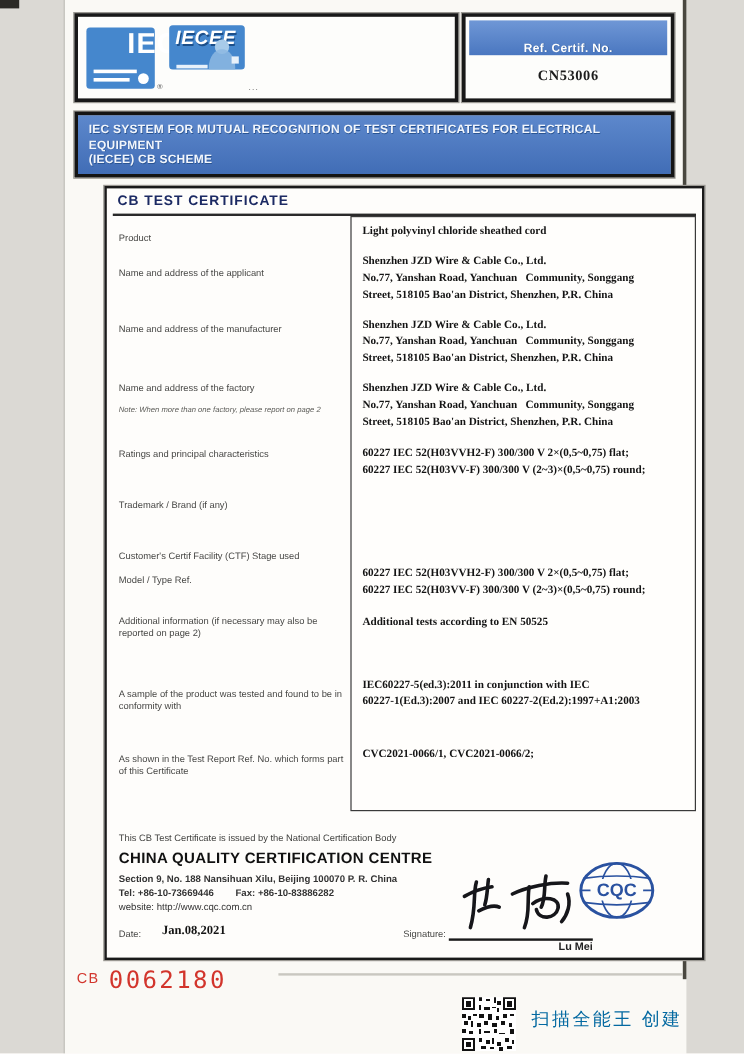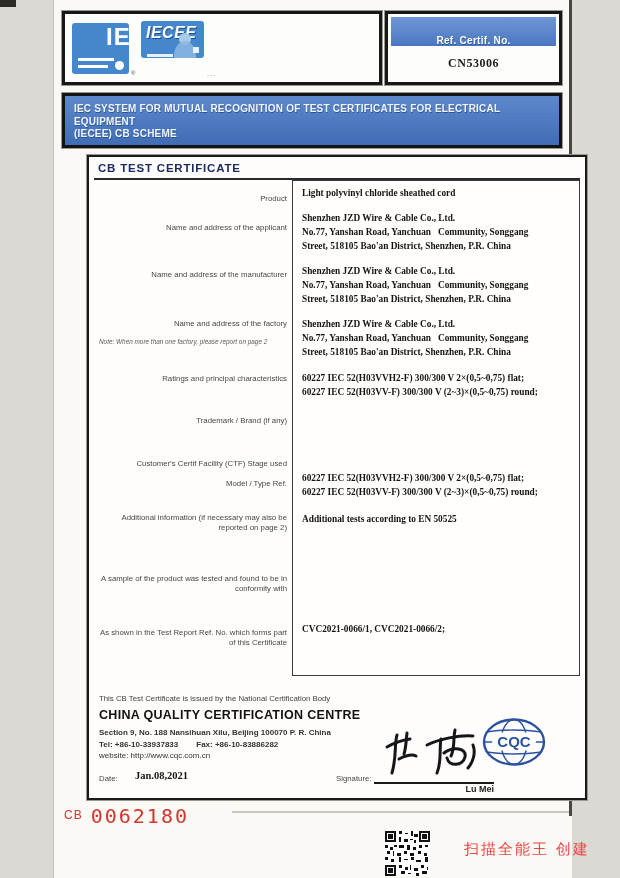--- a/index.html
+++ b/index.html
@@ -41,21 +41,21 @@
   .ref-value { position:absolute; left:0; top:42px; width:100%; text-align:center; font-family:"Liberation Serif", serif; font-weight:bold; font-size:12px; color:#1c1c1c; letter-spacing:0.5px; }
 
   .banner { position:absolute; left:62px; top:93px; width:500px; height:55px; background:linear-gradient(#5d88cc,#416db6); border:3px solid #141414; box-shadow:0 0 0 1px #9a9892; padding:7px 9px; }
   .banner div { color:#f2f6fc; font-weight:bold; font-size:10px; line-height:12.5px; letter-spacing:0.2px; text-shadow:0.5px 0.5px 0 #2a5492; }
 
   
   .main-box { position:absolute; left:62px; top:155px; width:500px; height:645px; background:#fefdfb; border:2.5px solid #1a1a1a; box-shadow:0 0 0 1px #9a9892;margin-left:25px; }
   .cert-title { position:absolute; left:9px; top:5px; color:#1c2a63; font-weight:bold; font-size:11.5px; letter-spacing:0.8px; }
   .title-rule { position:absolute; left:5px; top:21px; width:486px; height:2px; background:#2a2a2a; }
 
-  .flabel { position:absolute; left:10px; width:188px; color:#474745; font-size:7.8px; line-height:9.8px;text-align:right; }
+  .flabel { position:absolute; left:10px; width:188px; color:#474745; font-size:7.8px; line-height:9.8px; }
   .fnote  { position:absolute; left:10px; width:210px; color:#5c5c58; font-size:6.4px; font-style:italic; }
 
   .value-box { position:absolute; left:203px; top:23px; width:288px; height:496px; background:#fffefc; border:1.5px solid #3a3a3a; }
   .vblock { position:absolute; left:9px; right:4px; font-family:"Liberation Serif", serif; font-weight:bold; font-size:9.3px; color:#141414; }
   .vline { white-space:pre; line-height:14px; }
 
   .issued-note { position:absolute; left:10px; top:537px; font-size:7.8px; color:#3f3f3d; }
   .issuer-name { position:absolute; left:10px; top:551px; font-size:12.5px; font-weight:bold; color:#111; letter-spacing:0.3px;text-align:center; }
   .issuer-line { position:absolute; left:10px; font-size:8px; color:#333; font-weight:bold; }
   .telfax span { margin-right:18px; }
@@ -65,21 +65,21 @@
   .sig-line { position:absolute; left:285px; top:625px; width:120px; border-top:2px solid #1a1a1a; }
   .sig-name { position:absolute; left:285px; top:627px; width:120px; text-align:right; font-size:9px; font-weight:bold; color:#222; }
   .sig-scribble { position:absolute; left:292px; top:566px; }
   .cqc-logo { position:absolute; left:392px; top:560px; }
 
   
   .cb-stamp { position:absolute; left:64px; top:804px; color:#d2352c; }
   .cb-prefix { font-family:Liberation Sans, sans-serif; font-size:12px; letter-spacing:1px; vertical-align:4px; }
   .cb-number { font-family:"DejaVu Sans Mono", monospace; font-size:20px; letter-spacing:2px; margin-left:8px; }
   .qr { position:absolute; left:385px; top:831px; width:45px; height:45px; }
-  .scanner-text { position:absolute; left:464px; top:840px; font-size:15px; color:#ef4444; letter-spacing:2px; font-family:"DejaVu Sans", sans-serif; }
+  .scanner-text { position:absolute; left:443px; top:840px; font-size:15px; color:#0369a1; letter-spacing:2px; font-family:"DejaVu Sans", sans-serif; }
 </style>
 </head>
 <body>
 
 <div class="margin-left"></div>
 <div class="margin-right"></div>
 <div class="scan-edge-line"></div>
 <div class="scan-corner"></div>
 <div class="scan-streak"></div>
 
@@ -155,30 +155,34 @@
       <div class="vline">60227 IEC 52(H03VVH2-F) 300/300 V 2×(0,5~0,75) flat;</div>
       <div class="vline">60227 IEC 52(H03VV-F) 300/300 V (2~3)×(0,5~0,75) round;</div>
     </div>
     <div class="vblock" style="top:290px">
       <div class="vline">60227 IEC 52(H03VVH2-F) 300/300 V 2×(0,5~0,75) flat;</div>
       <div class="vline">60227 IEC 52(H03VV-F) 300/300 V (2~3)×(0,5~0,75) round;</div>
     </div>
     <div class="vblock" style="top:331px">
       <div class="vline">Additional tests according to EN 50525</div>
     </div>
+    <div class="vblock" style="top:383px">
+      <div class="vline">IEC60227-5(ed.3):2011 in conjunction with IEC</div>
+      <div class="vline">60227-1(Ed.3):2007 and IEC 60227-2(Ed.2):1997+A1:2003</div>
+    </div>
     <div class="vblock" style="top:441px">
       <div class="vline">CVC2021-0066/1, CVC2021-0066/2;</div>
     </div>
   </div>
 
   <div class="issued-note">This CB Test Certificate is issued by the National Certification Body</div>
   <div class="issuer-name">CHINA QUALITY CERTIFICATION CENTRE</div>
   <div class="issuer-line" style="top:571px">Section 9, No. 188 Nansihuan Xilu, Beijing 100070 P. R. China</div>
   <div class="issuer-line telfax" style="top:583px">
-    <span>Tel: +86-10-33937833</span><span>Fax: +86-10-83886282</span>
+    <span>Tel: +86-10-73669446</span><span>Fax: +86-10-83886282</span>
   </div>
   <div class="issuer-line" style="top:594px; font-weight:normal">website: http://www.cqc.com.cn</div>
 
   <div class="date-label">Date:</div>
   <div class="date-value">Jan.08,2021</div>
   <div class="sig-label">Signature:</div>
 
   <svg class="sig-scribble" width="112" height="56" viewBox="0 0 112 56">
     <g fill="none" stroke="#16161a" stroke-width="3" stroke-linecap="round">
       <path d="M16,12 C13,22 16,32 11,50"></path>

